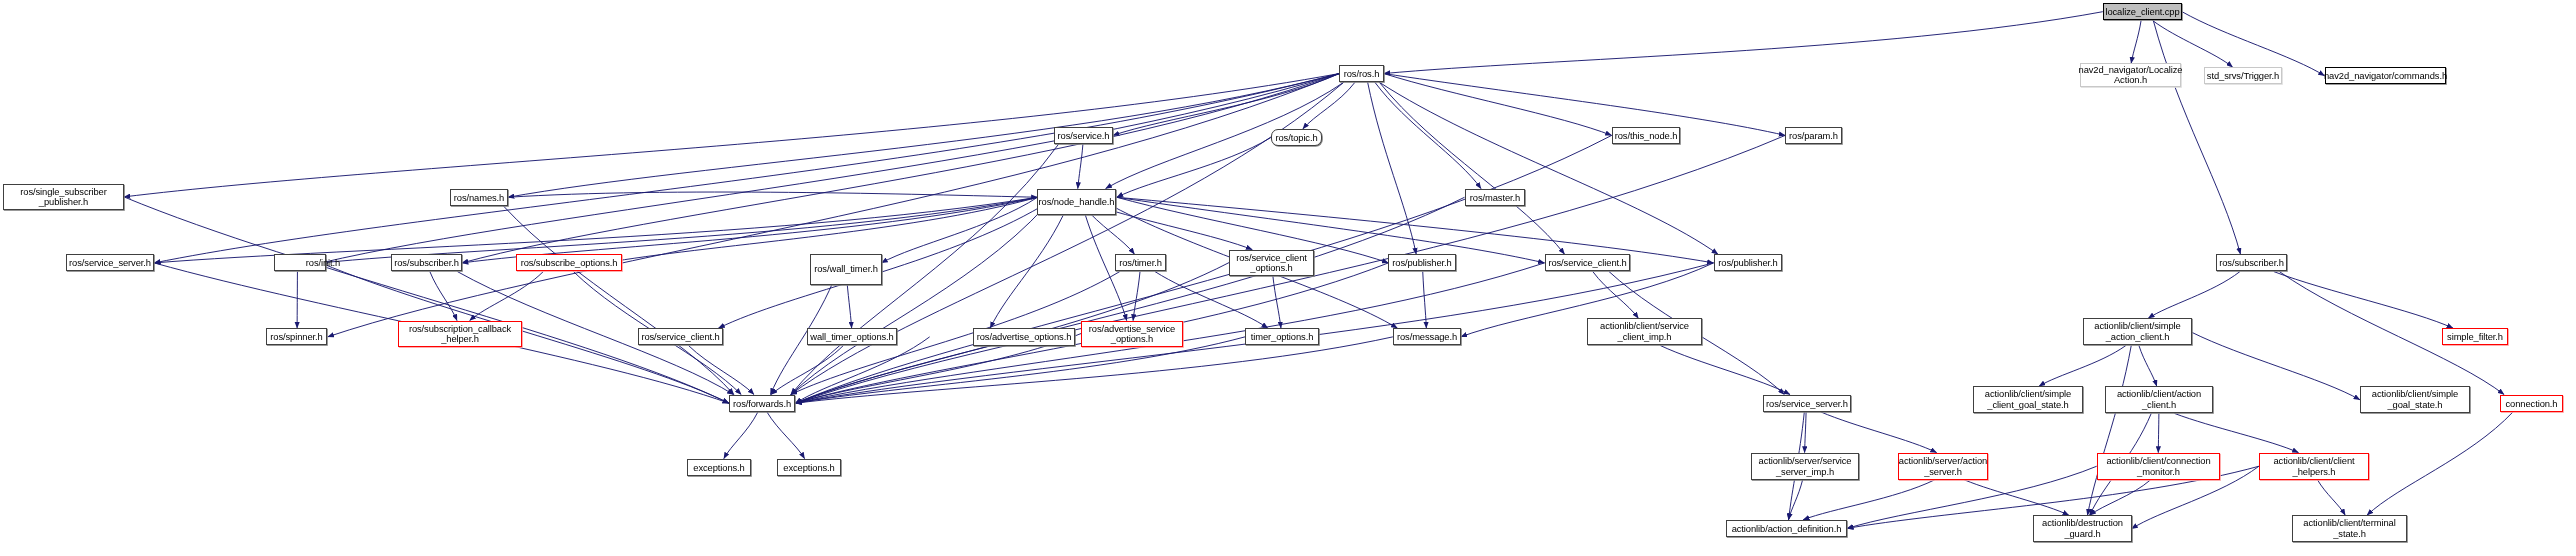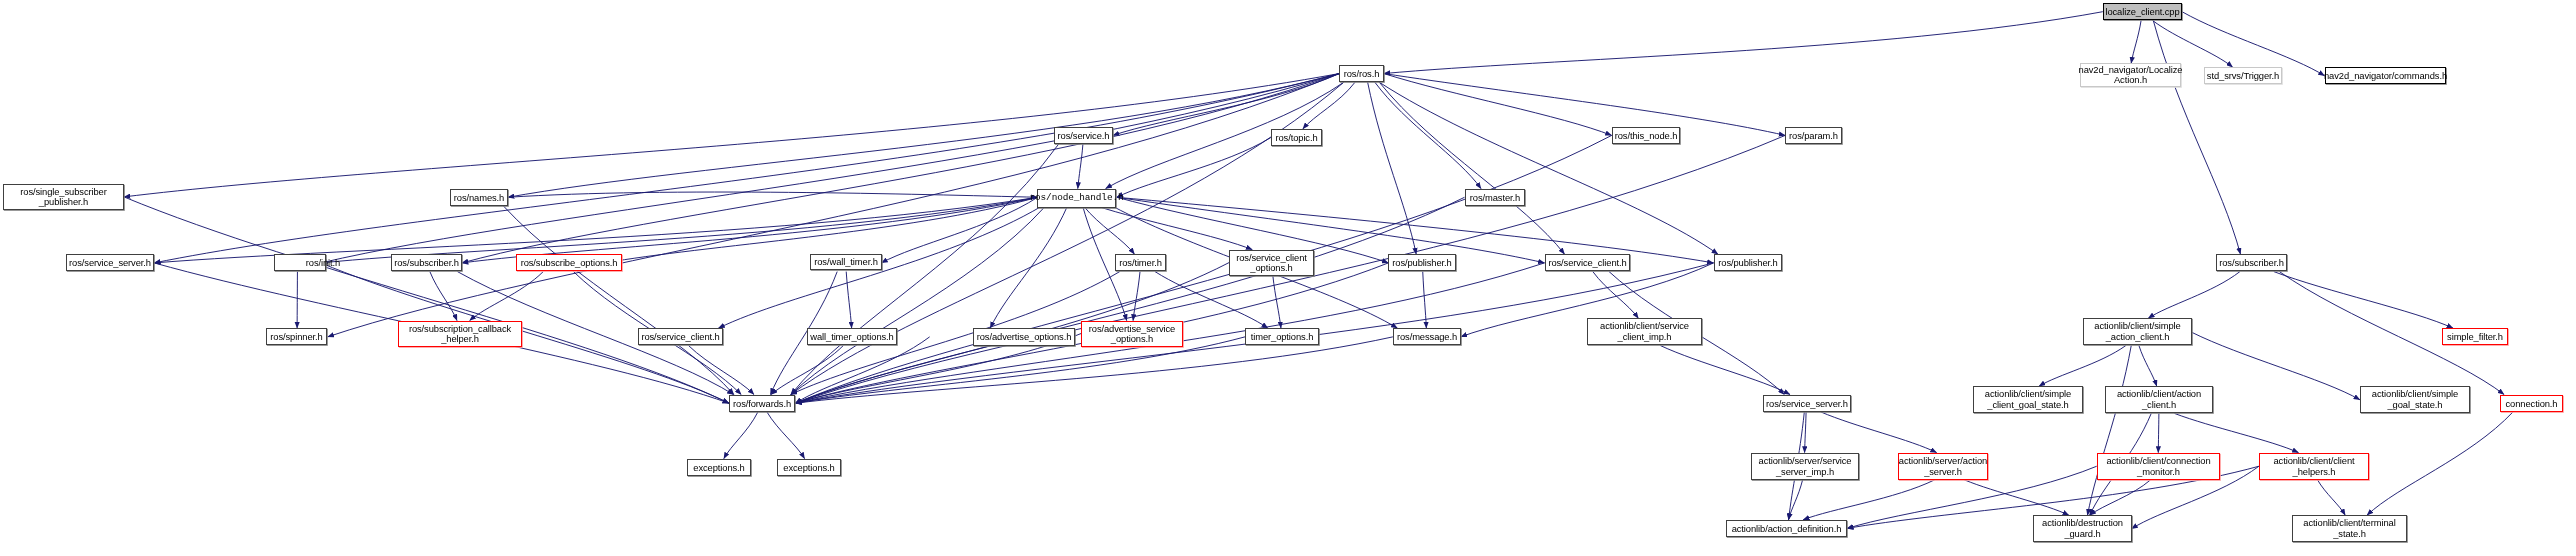--- a/index.html
+++ b/index.html
@@ -175,33 +175,33 @@
       </g>
   </svg>
   <div id="node-layer">
       <div class="node root" style="left: 2103px; top: 3px; width: 79px; height: 17.4px;"><span>localize_client.cpp</span></div>
       <div class="node faint" style="left: 2080px; top: 63px; width: 101px; height: 24px;"><span>nav2d_navigator/Localize
 Action.h</span></div>
       <div class="node faint" style="left: 2204px; top: 67px; width: 78px; height: 17.4px;"><span>std_srvs/Trigger.h</span></div>
       <div class="node thick" style="left: 2325px; top: 67px; width: 121px; height: 17.4px;"><span>nav2d_navigator/commands.h</span></div>
       <div class="node" style="left: 1339px; top: 65px; width: 45px; height: 17.4px;"><span>ros/ros.h</span></div>
       <div class="node" style="left: 1054px; top: 127px; width: 59px; height: 17.4px;"><span>ros/service.h</span></div>
-      <div class="node" style="left: 1271px; top: 129px; width: 51px; height: 17.4px;"><span>ros/topic.h</span></div>
+      <div class="node" style="left: 1271px; top: 129px; width: 51px; height: 17.4px; border-radius: 7px;"><span>ros/topic.h</span></div>
       <div class="node" style="left: 1612px; top: 127px; width: 68px; height: 17.4px;"><span>ros/this_node.h</span></div>
       <div class="node" style="left: 1785px; top: 127px; width: 57px; height: 17.4px;"><span>ros/param.h</span></div>
       <div class="node" style="left: 450px; top: 189px; width: 58px; height: 17.4px;"><span>ros/names.h</span></div>
-      <div class="node" style="left: 1037px; top: 189px; width: 79px; height: 19px; font-family: Liberation Mono, monospace;"><span>ros/node_handle.h</span></div>
+      <div class="node" style="left: 1037px; top: 189px; width: 79px; height: 26px;"><span>ros/node_handle.h</span></div>
       <div class="node" style="left: 1465px; top: 189px; width: 60px; height: 17.4px;"><span>ros/master.h</span></div>
       <div class="node" style="left: 3px; top: 184px; width: 121px; height: 26px;"><span>ros/single_subscriber
 _publisher.h</span></div>
       <div class="node" style="left: 66px; top: 254px; width: 88px; height: 17.4px;"><span>ros/service_server.h</span></div>
       <div class="node" style="left: 274px; top: 254px; width: 47px; height: 17.4px; padding-left: 48px;"><span>ros/init.h</span></div>
       <div class="node" style="left: 391px; top: 254px; width: 71px; height: 17.4px;"><span>ros/subscriber.h</span></div>
       <div class="node red" style="left: 516px; top: 254px; width: 106px; height: 17.4px;"><span>ros/subscribe_options.h</span></div>
-      <div class="node" style="left: 810px; top: 254px; width: 72px; height: 16px;"><span>ros/wall_timer.h</span></div>
+      <div class="node" style="left: 810px; top: 254px; width: 72px; height: 31px;"><span>ros/wall_timer.h</span></div>
       <div class="node" style="left: 1115px; top: 254px; width: 51px; height: 17.4px;"><span>ros/timer.h</span></div>
       <div class="node" style="left: 1229px; top: 250px; width: 85px; height: 26px;"><span>ros/service_client
 _options.h</span></div>
       <div class="node" style="left: 1388px; top: 254px; width: 68px; height: 17.4px;"><span>ros/publisher.h</span></div>
       <div class="node" style="left: 1545px; top: 254px; width: 85px; height: 17.4px;"><span>ros/service_client.h</span></div>
       <div class="node" style="left: 1714px; top: 254px; width: 68px; height: 17.4px;"><span>ros/publisher.h</span></div>
       <div class="node" style="left: 2216px; top: 254px; width: 71px; height: 17.4px;"><span>ros/subscriber.h</span></div>
       <div class="node" style="left: 266px; top: 328px; width: 61px; height: 17.4px;"><span>ros/spinner.h</span></div>
       <div class="node red" style="left: 398px; top: 321px; width: 124px; height: 26px;"><span>ros/subscription_callback
 _helper.h</span></div>

